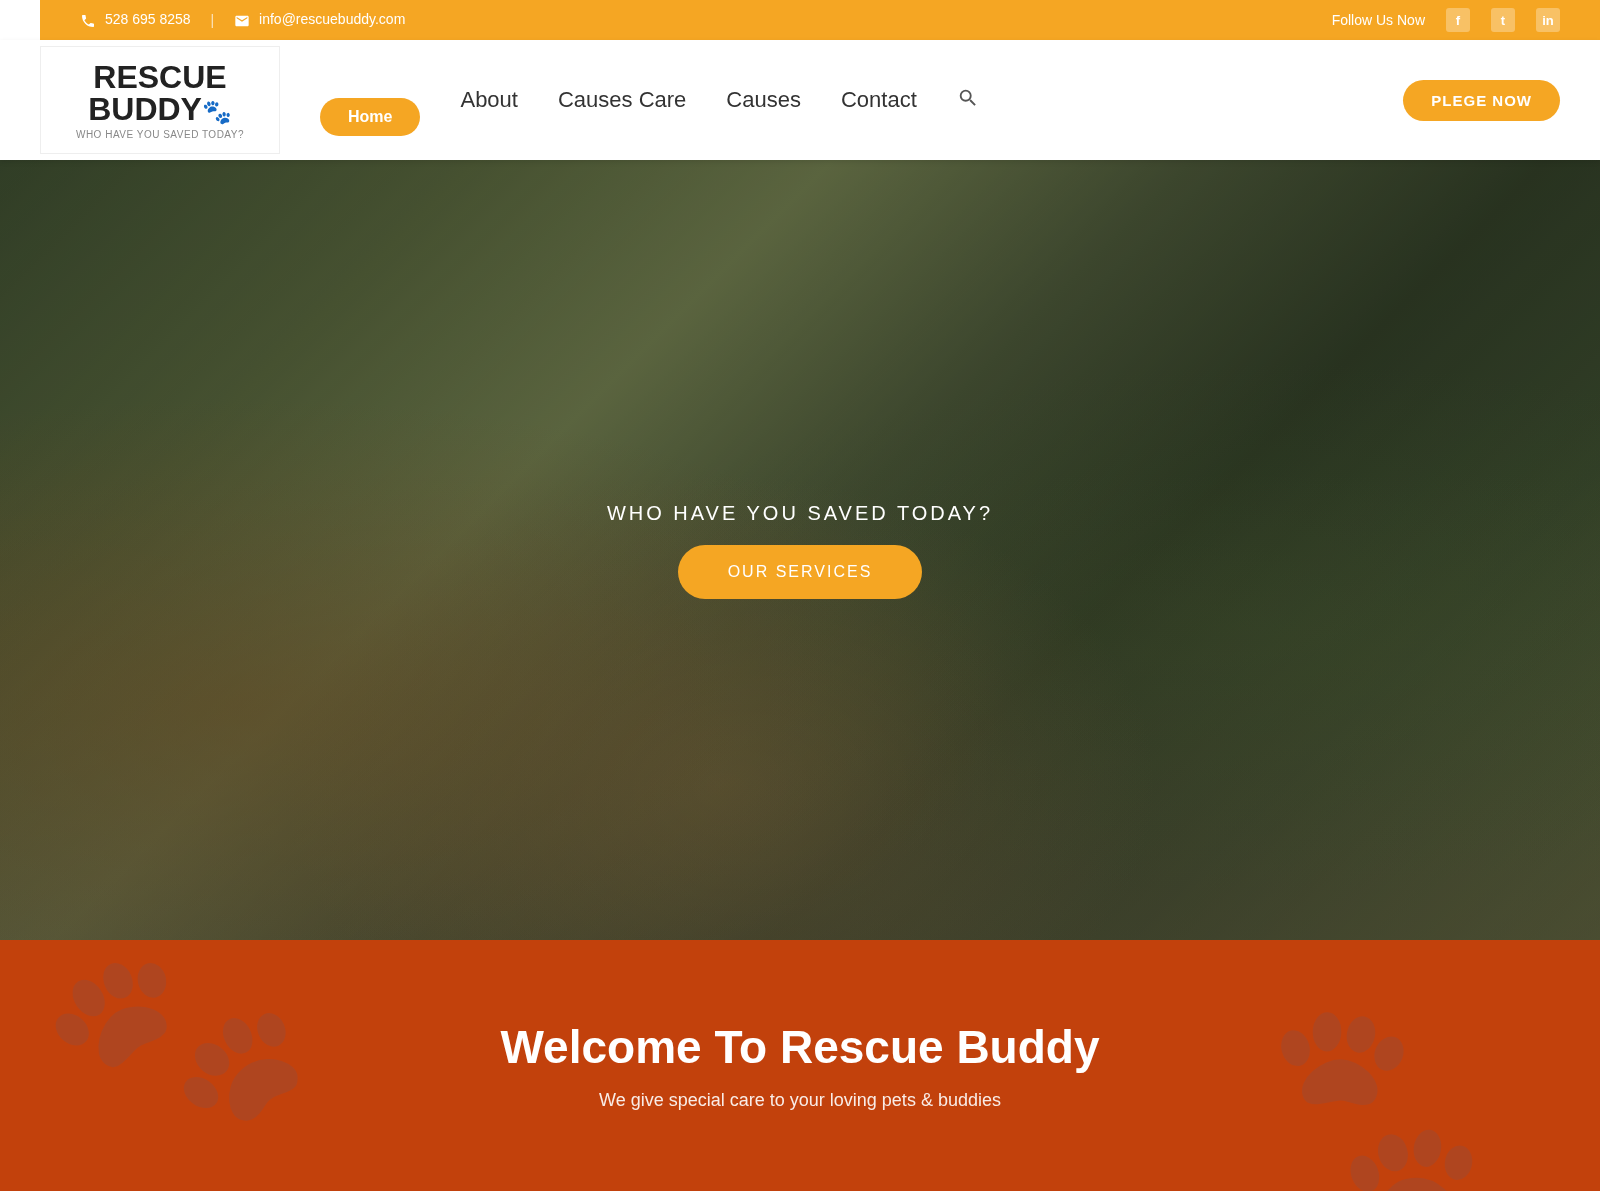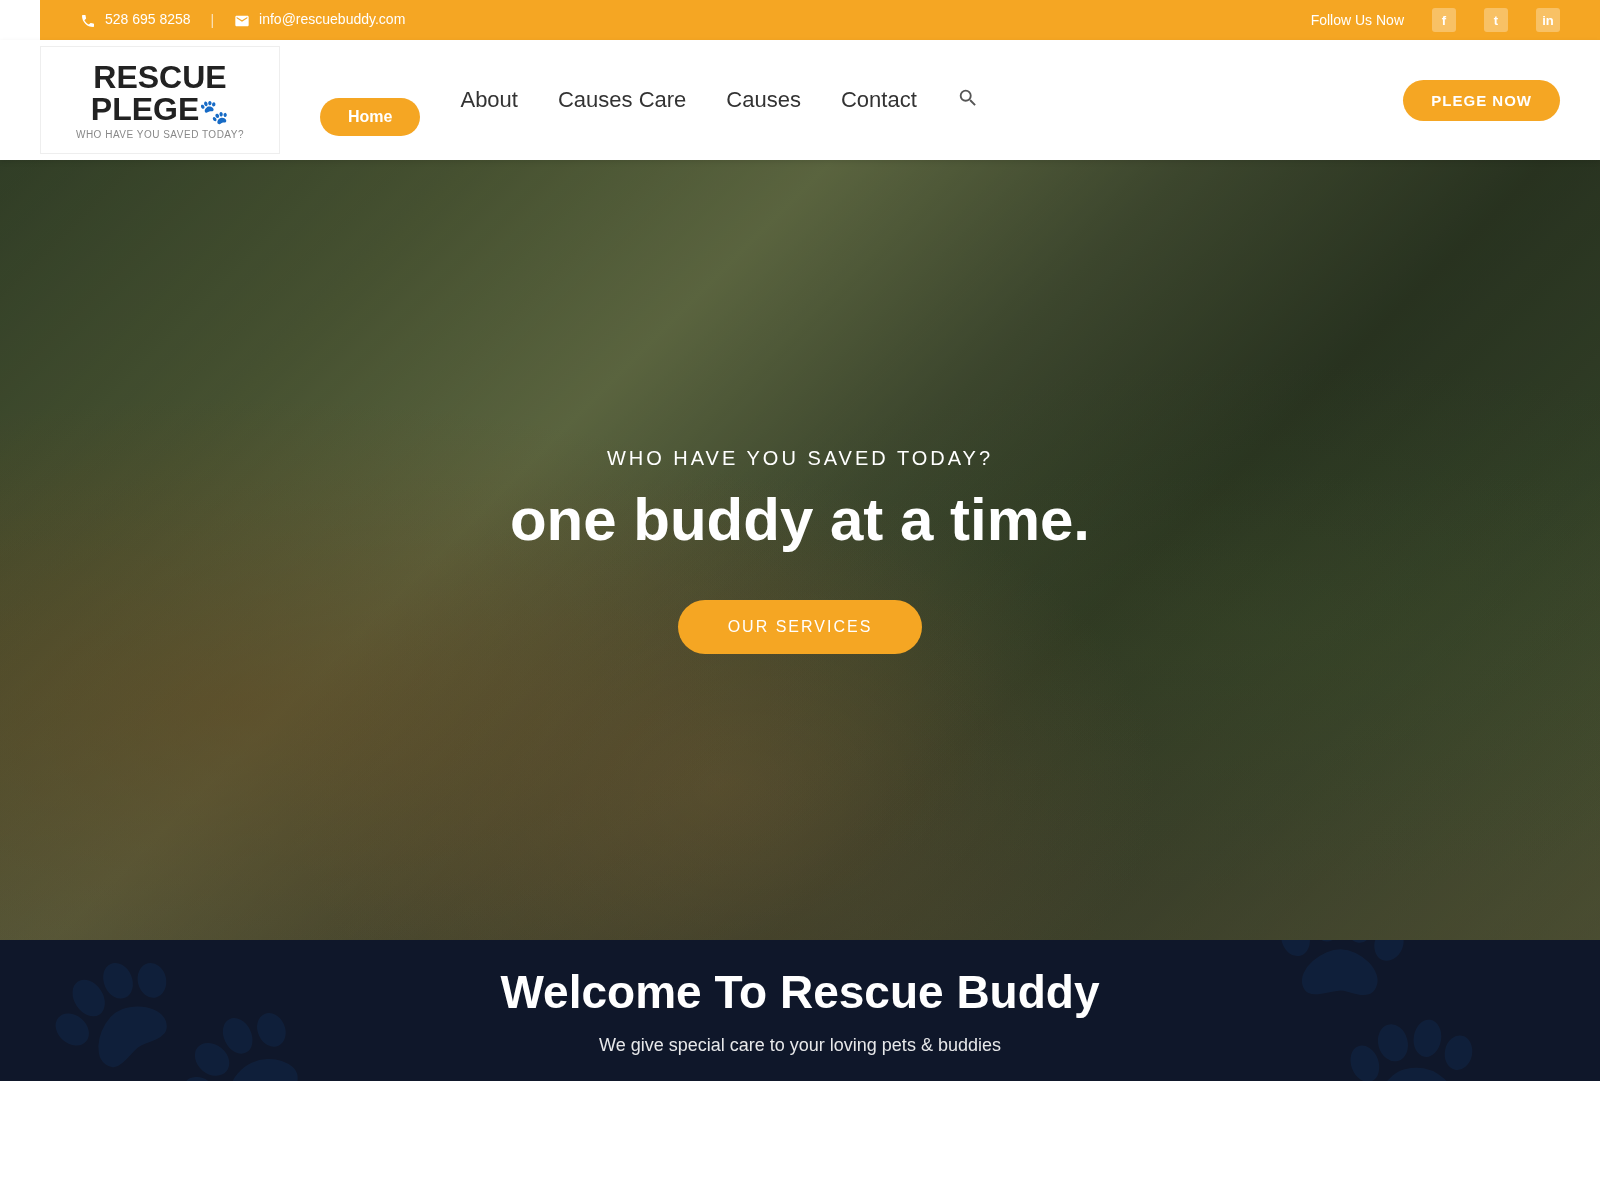--- a/index.html
+++ b/index.html
@@ -22,21 +22,21 @@
       color: white;
       font-size: 14px;
     }
     .top-bar-left .separator {
       color: white;
       opacity: 0.7;
     }
     .top-bar-right {
       display: flex;
       align-items: center;
-      gap: 28px;
+      gap: 21px;
       color: white;
       font-size: 14px;
     }
     .social-icon {
       width: 24px;
       height: 24px;
       background: rgba(255,255,255,0.3);
       border-radius: 3px;
       display: inline-flex;
       align-items: center;
@@ -202,22 +202,22 @@
       padding: 18px 50px;
       font-size: 16px;
       font-weight: normal;
       letter-spacing: 2px;
       cursor: pointer;
       text-transform: uppercase;
     }
 
     
     .welcome-section {
-      background: #0f172a;
-      padding: 25px 40px;
+      background: #c2410c;
+      padding: 80px 40px;
       text-align: center;
       position: relative;
       overflow: hidden;
     }
     .welcome-section::before {
       content: '🐾';
       position: absolute;
       font-size: 200px;
       opacity: 0.1;
       top: -20px;
@@ -295,21 +295,21 @@
     <div class="social-icon">f</div>
     <div class="social-icon">t</div>
     <div class="social-icon">in</div>
   </div>
 </div>
 
 <div class="header">
   <div class="logo-box">
     <div class="logo-title">
       <span>RESCUE</span><br>
-      <span>PLEGE</span><span class="logo-paw">🐾</span>
+      <span>BUDDY</span><span class="logo-paw">🐾</span>
     </div>
     <div class="logo-subtitle">WHO HAVE YOU SAVED TODAY?</div>
   </div>
 
   <nav>
     <button class="nav-btn-active">Home</button>
     <a class="nav-link">About</a>
     <a class="nav-link">Causes Care</a>
     <a class="nav-link">Causes</a>
     <a class="nav-link">Contact</a>
@@ -320,21 +320,20 @@
     </button>
     <button class="pledge-btn">PLEGE NOW</button>
   </nav>
 </div>
 
 <div class="hero">
   <div class="hero-bg">
     <div class="hero-overlay-dogs"></div>
     <div class="hero-content">
       <p class="hero-subtitle">WHO HAVE YOU SAVED TODAY?</p>
-      <h2 class="hero-title-sub">one buddy at a time.</h2>
       <button class="hero-services-btn">OUR SERVICES</button>
     </div>
   </div>
 </div>
 
 <div class="welcome-section">
   <h2 class="welcome-title">Welcome To Rescue Buddy</h2>
   <p class="welcome-text">We give special care to your loving pets &amp; buddies</p>
 </div>
 

